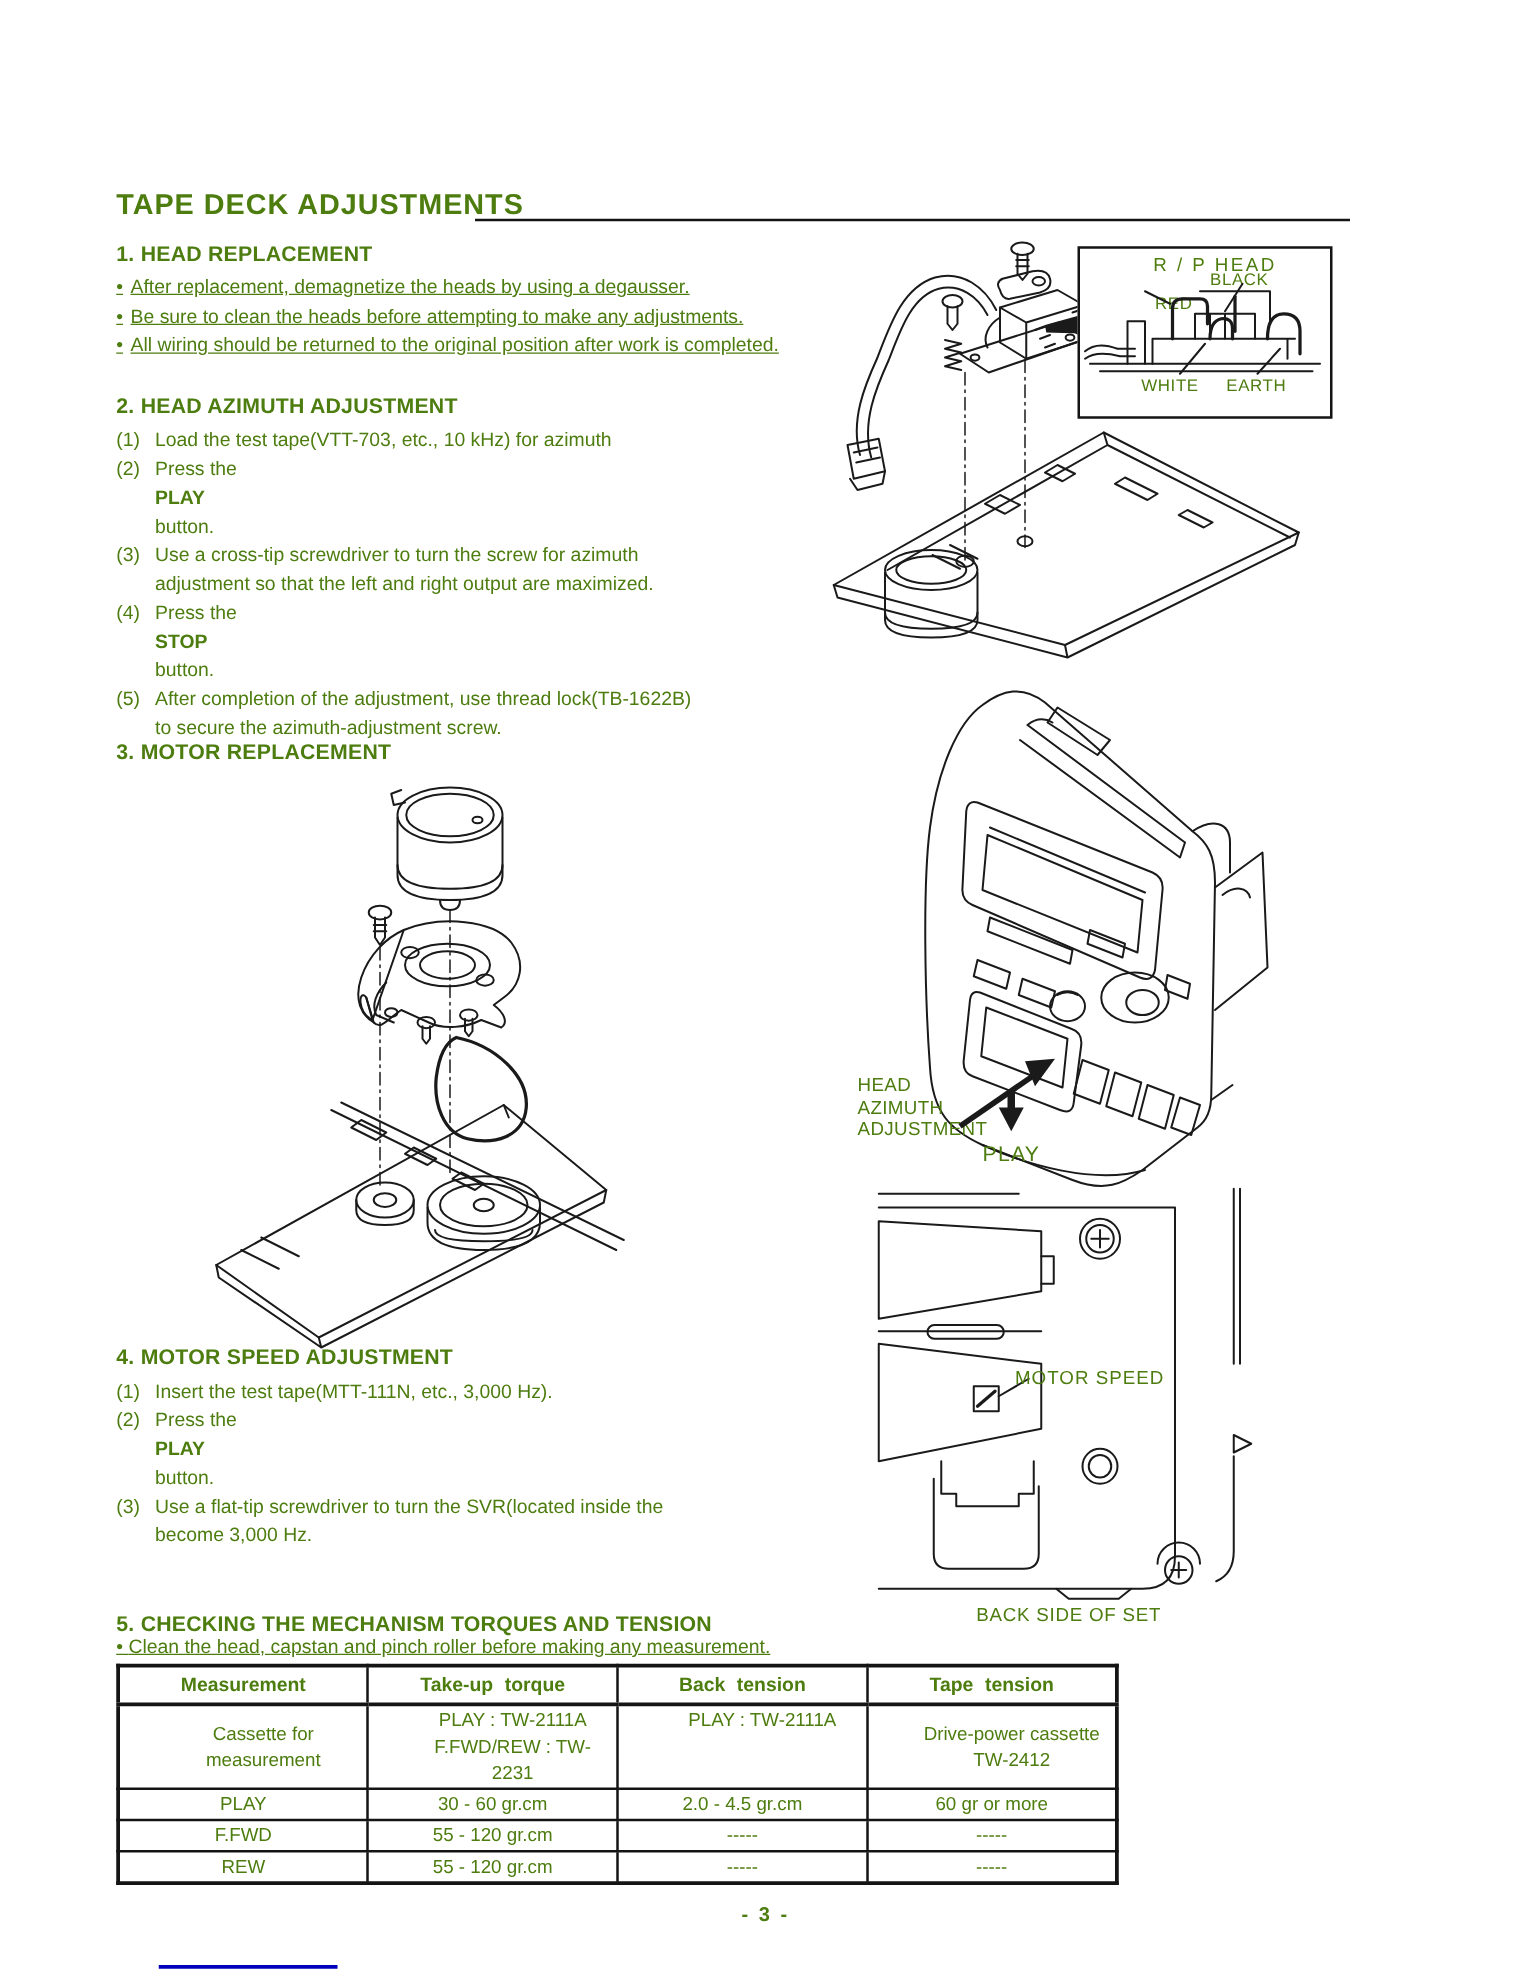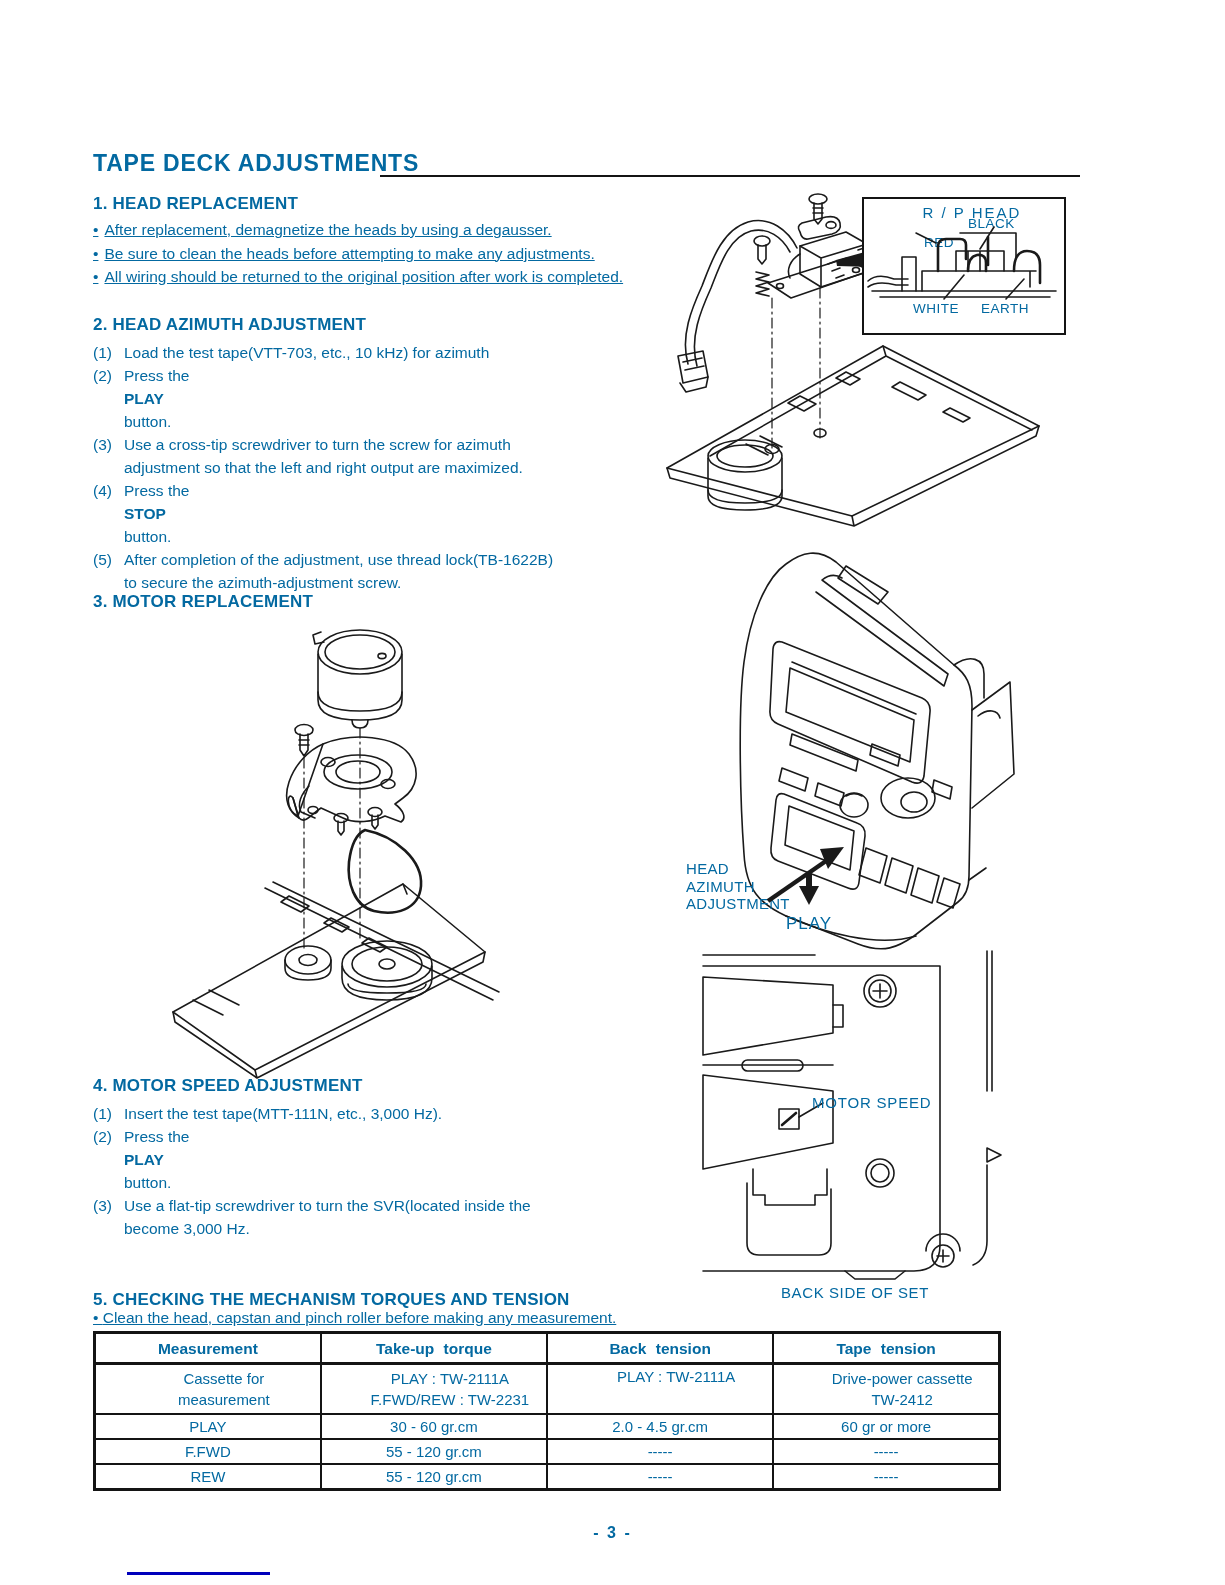--- a/index.html
+++ b/index.html
@@ -1,18 +1,18 @@
 <!DOCTYPE html>
 <html><head>
 <meta charset="utf-8">
 <style>
   html,body{margin:0;padding:0;background:#e8e8e8;}
   .page{
     position:relative;width:1225px;height:1585px;background:#ffffff;
-    margin:0 auto;font-family:"Liberation Sans",sans-serif;color:#0369a1;
+    margin:0 auto;font-family:"Liberation Sans",sans-serif;color:#4d7c0f;
     overflow:hidden;
   }
   .abs{position:absolute;}
   .h1{font-size:23px;font-weight:bold;letter-spacing:.8px;}
   .h2{font-size:17px;font-weight:bold;letter-spacing:.2px;}
   .body{font-size:15.5px;line-height:23.5px;text-decoration:underline;}
   .rule{background:#141414;height:2px;}
   .bullet-line{white-space:nowrap;}
   .bullet-line .dot{margin-right:6px;}
   .step{display:flex;line-height:23px;font-size:15.5px;}
@@ -28,21 +28,21 @@
   .inset{
     position:absolute;left:862px;top:197px;width:200px;height:134px;
     border:2.5px solid #141414;background:#fff;
   }
   .inset .ttl{position:absolute;left:0;right:0;top:5px;text-align:center;
     font-size:15px;letter-spacing:2px;padding-left:16px;}
   .lbl{position:absolute;font-size:13.5px;letter-spacing:.5px;}
   .diag-label{position:absolute;font-size:15px;letter-spacing:.3px;line-height:17.5px;}
   .play-label{position:absolute;font-size:17px;letter-spacing:1px;}
   
-  .ttable{position:absolute;left:93px;top:1331px;width:908px;border-collapse:collapse;
+  .ttable{position:absolute;left:93px;top:1331px;width:802px;border-collapse:collapse;
     font-size:15px;table-layout:fixed;}
   .ttable td{border:2px solid #141414;text-align:center;vertical-align:middle;
     padding:1px 4px;line-height:21px;}
   .ttable tr.hd td{font-weight:bold;font-size:15.5px;word-spacing:5px;height:26px;}
   .ttable tr.r1 td{height:46px;padding-left:36px;}
   .ttable tr.rw td{height:21px;}
   .ttable{border:3px solid #141414;}
   .ttable tr.hd td{border-bottom:3px solid #141414;}
   .ttable td span{display:block;}
   .pgnum{position:absolute;left:0;right:0;top:1524px;text-align:center;

